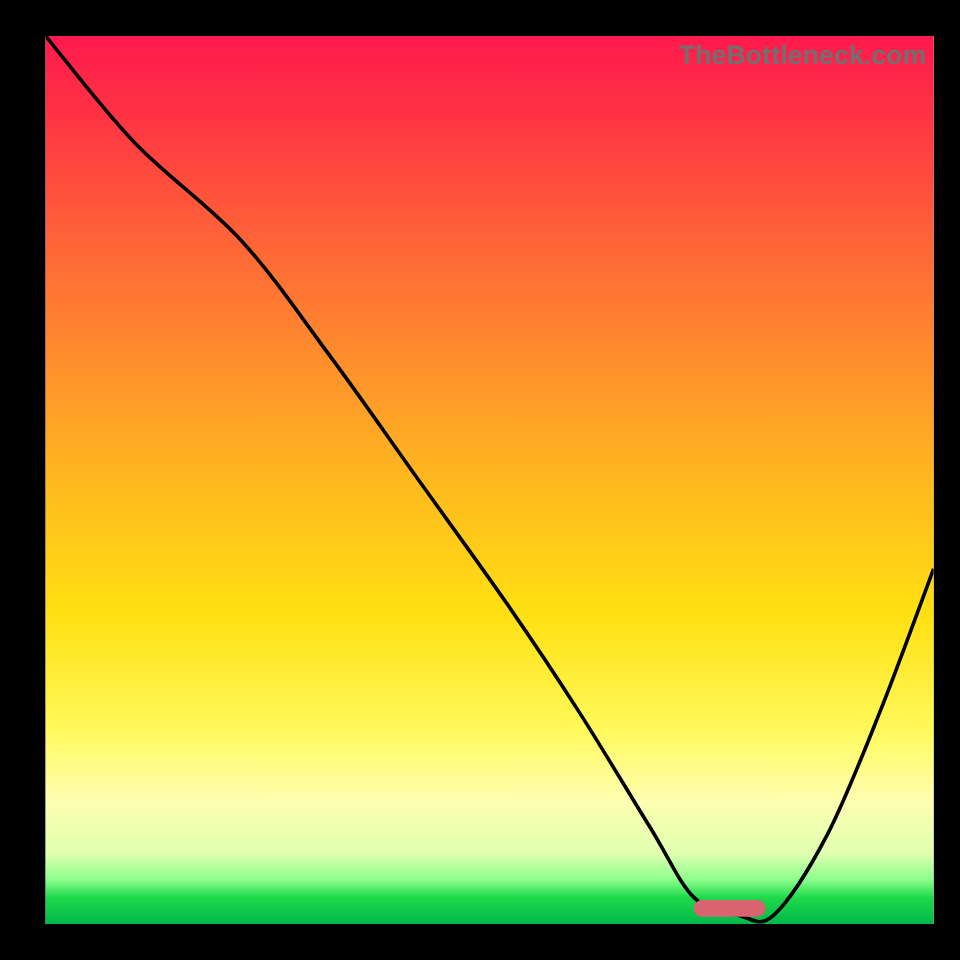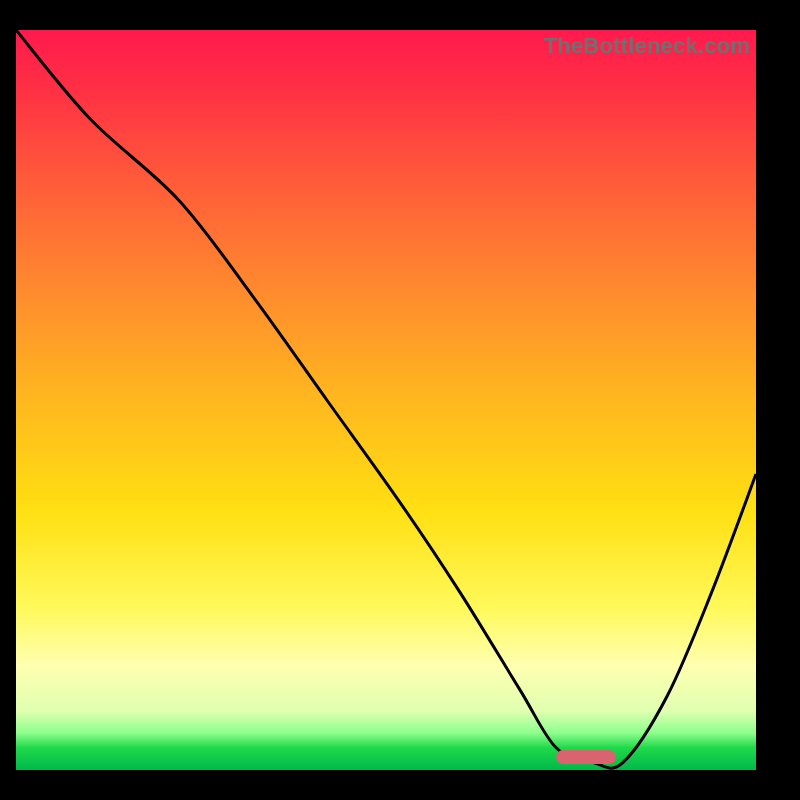--- a/index.html
+++ b/index.html
@@ -6,21 +6,21 @@
     margin: 0;
     padding: 0;
     width: 800px;
     height: 800px;
     background: #000;
     overflow: hidden;
     font-family: Arial, Helvetica, sans-serif;
   }
   .frame {
     position: absolute;
-    left: 16px;
+    left: 38px;
     top: 30px;
     width: 740px;
     height: 740px;
     background: #fff;
   }
   .plot {
     position: absolute;
     left: 0;
     top: 0;
     width: 740px;

